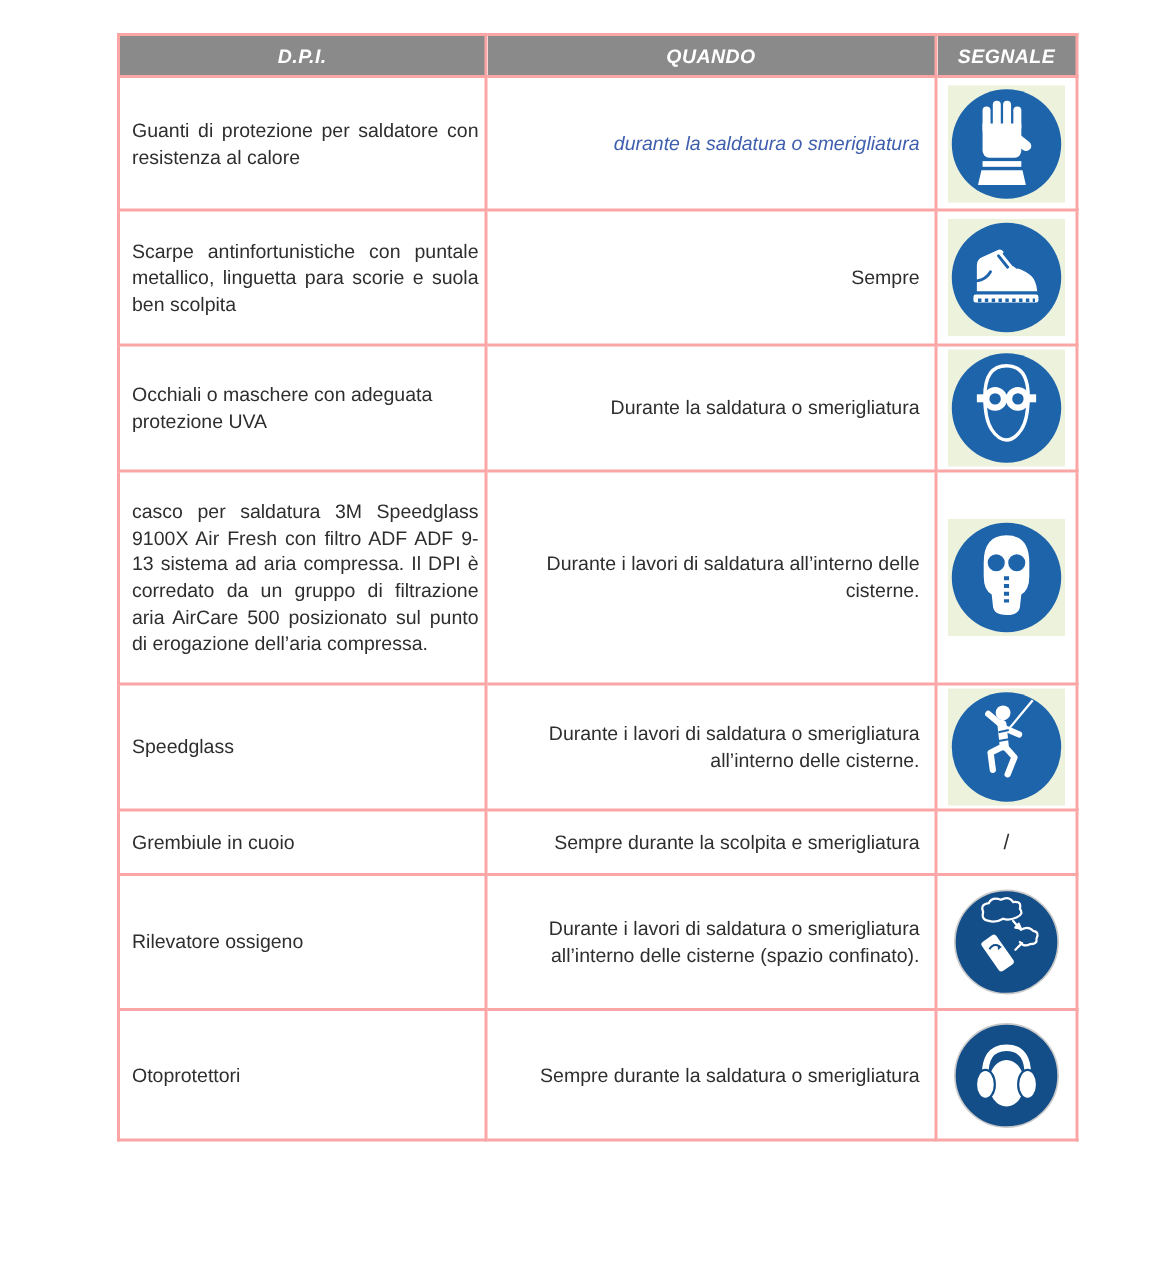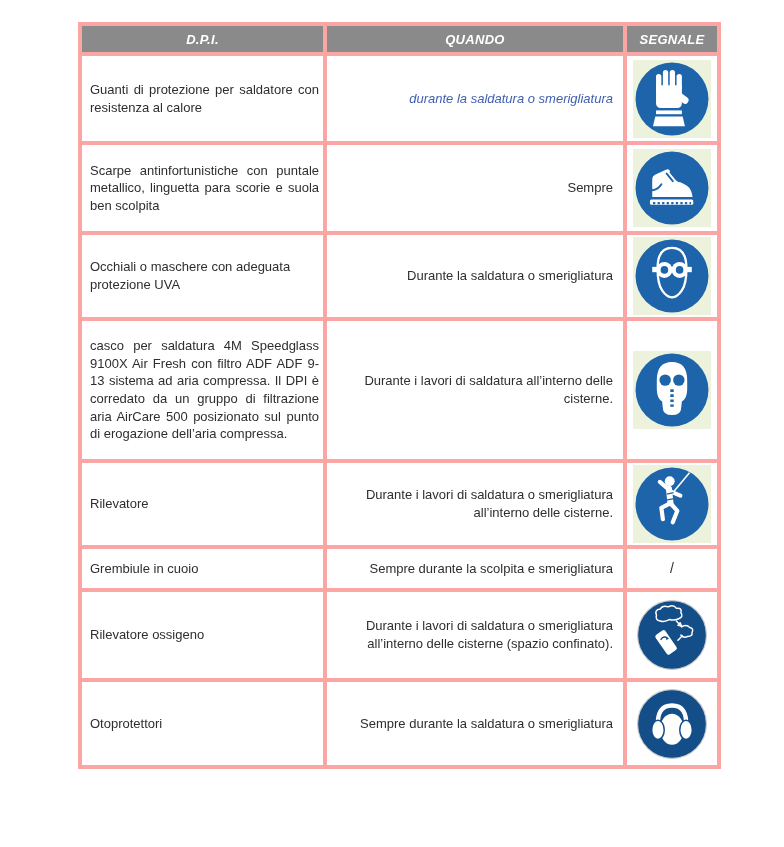--- a/index.html
+++ b/index.html
@@ -5,21 +5,21 @@
   html,body{margin:0;padding:0;}
   body{
     width:784px;height:847px;background:#ffffff;position:relative;
     font-family:"Liberation Sans", sans-serif;
   }
   .tbl-wrap{position:absolute;left:78px;top:22px;}
   table{
     border-collapse:collapse;table-layout:fixed;width:639px;
     border:1px solid #9a9a9a;border-top:2px solid #1c1c1c;
   }
-  th,td{border:4px solid #fca5a5;vertical-align:middle;overflow:hidden;}
+  th,td{border:2px solid #fca5a5;vertical-align:middle;overflow:hidden;}
   th{
     background:#8a8a8a;color:#ffffff;font-style:italic;font-weight:bold;
     font-size:13px;height:24px;text-align:center;letter-spacing:.3px;
   }
   td{font-size:13px;color:#2e2e2e;padding:4px 8px;line-height:1.35;}
   td.dpi{padding-left:8px;padding-right:4px;}
   td.qnd{padding-left:10px;padding-right:10px;text-align:right;}
   td.seg{text-align:center;padding:2px;}
   .justify{text-align:justify;}
   .blue-it{color:#3f5fae;font-style:italic;}
@@ -108,37 +108,37 @@
           <circle cx="40" cy="42" r="10.5" fill="#fff"></circle>
           <circle cx="60" cy="42" r="10.5" fill="#fff"></circle>
           <circle cx="40" cy="42" r="5" fill="#1d64ab"></circle>
           <circle cx="60" cy="42" r="5" fill="#1d64ab"></circle>
         </svg>
       </div>
     </td>
   </tr>
 
   <tr class="r4">
-    <td class="dpi justify">casco per saldatura 4M Speedglass 9100X Air Fresh con filtro ADF ADF 9-13 sistema ad aria compressa. Il DPI è corredato da un gruppo di filtrazione aria AirCare 500 posizionato sul punto di erogazione dell’aria compressa.</td>
+    <td class="dpi justify">casco per saldatura 3M Speedglass 9100X Air Fresh con filtro ADF ADF 9-13 sistema ad aria compressa. Il DPI è corredato da un gruppo di filtrazione aria AirCare 500 posizionato sul punto di erogazione dell’aria compressa.</td>
     <td class="qnd justify">Durante i lavori di saldatura all’interno delle cisterne.</td>
     <td class="seg">
       <div class="sign-green">
         <svg viewBox="0 0 100 100">
           <circle cx="50" cy="50" r="48" fill="#1d64ab"></circle>
           <path fill="#fff" d="M50,13 Q70,13 70,37 L70,49 Q70,61 63,65 L62,74 Q62,83 50,83 Q38,83 38,74 L37,65 Q30,61 30,49 L30,37 Q30,13 50,13 Z"></path>
           <circle cx="41" cy="37" r="7.5" fill="#1d64ab"></circle>
           <circle cx="59" cy="37" r="7.5" fill="#1d64ab"></circle>
           <line x1="50" y1="49" x2="50" y2="72" stroke="#1d64ab" stroke-width="4.5" stroke-dasharray="3.5,3.2"></line>
         </svg>
       </div>
     </td>
   </tr>
 
   <tr class="r5">
-    <td class="dpi">Rilevatore</td>
+    <td class="dpi">Speedglass</td>
     <td class="qnd justify">Durante i lavori di saldatura o smerigliatura all’interno delle cisterne.</td>
     <td class="seg">
       <div class="sign-green">
         <svg viewBox="0 0 100 100">
           <circle cx="50" cy="50" r="48" fill="#1d64ab"></circle>
           <line x1="73" y1="9" x2="53" y2="33" stroke="#fff" stroke-width="2"></line>
           <circle cx="47" cy="20" r="6.5" fill="#fff"></circle>
           <path d="M46,30 L48,49" stroke="#fff" stroke-width="8" stroke-linecap="round" fill="none"></path>
           <g stroke="#fff" stroke-width="5.5" stroke-linecap="round" stroke-linejoin="round" fill="none">
             <path d="M46,31 L34,21"></path>

